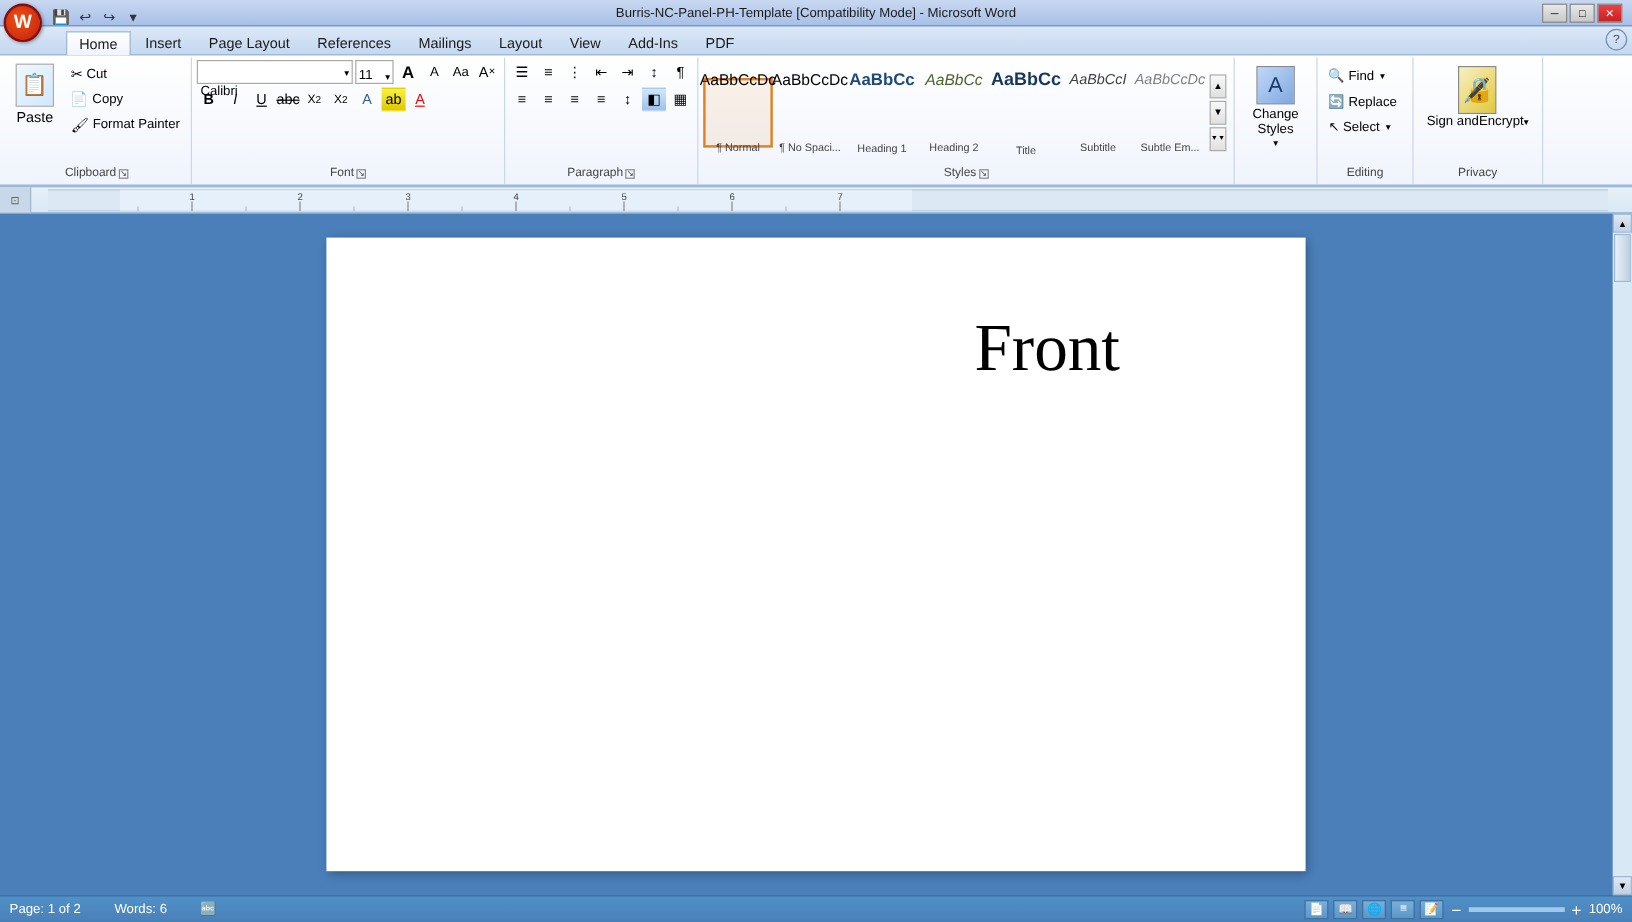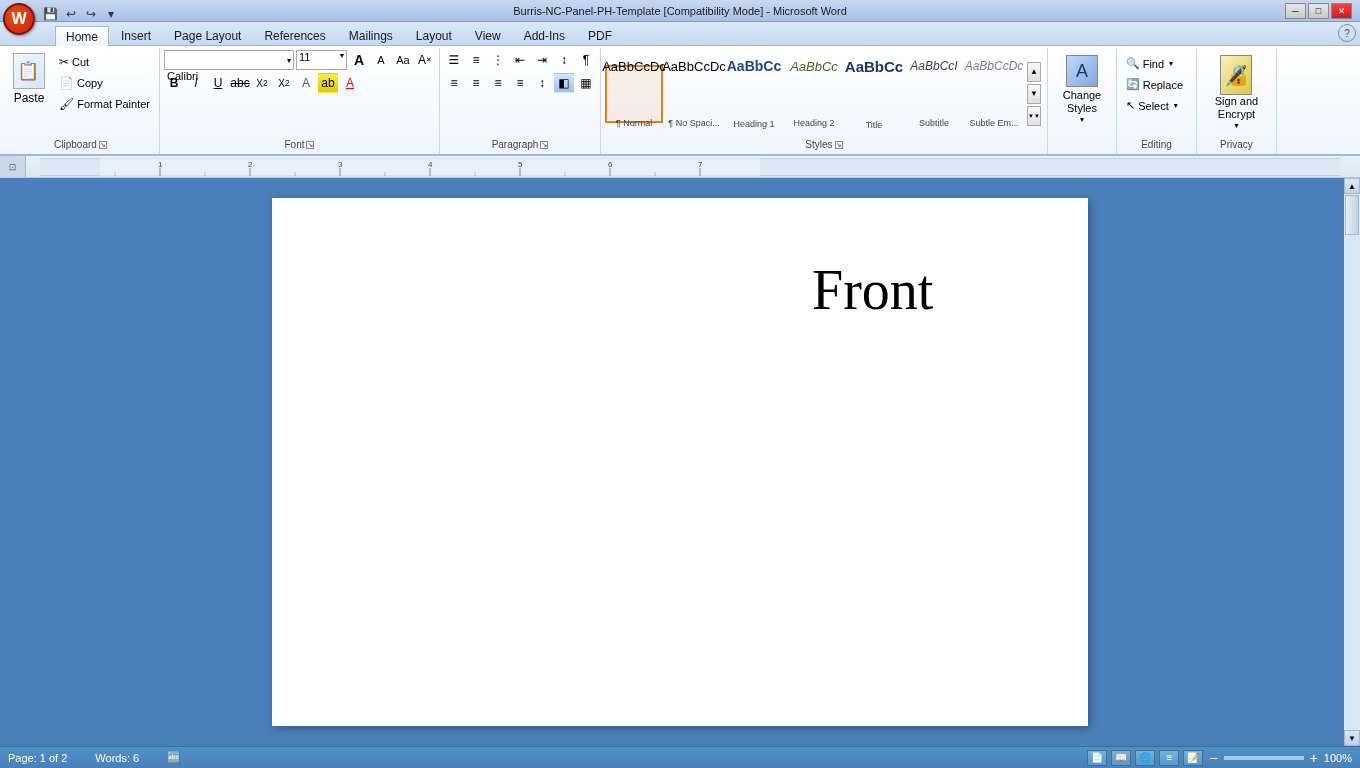--- a/index.html
+++ b/index.html
@@ -163,27 +163,27 @@
       border: 1px solid #aaa;
       background: white;
       height: 20px;
       padding: 0 2px;
       font-size: 11px;
       width: 130px;
       cursor: pointer;
     }
     .size-selector {
       display: flex;
-      align-items: flex-start;
+      align-items: flex-end;
       border: 1px solid #aaa;
       background: white;
       height: 20px;
       padding: 0 2px;
       font-size: 11px;
-      width: 51px;
+      width: 32px;
     }
     .font-row1, .font-row2, .font-row3 {
       display: flex;
       align-items: center;
       gap: 2px;
       margin-bottom: 2px;
     }
     .icon-btn {
       width: 20px;
       height: 20px;
@@ -709,21 +709,21 @@
       </div>
       <div class="ribbon-group-label">
         <span>Editing</span>
       </div>
     </div>
 
     <div class="ribbon-group privacy-group">
       <div class="ribbon-group-content" style="justify-content:center;">
         <div class="sign-btn">
           <div class="sign-icon">🔏</div>
-          <div style="display:flex; flex-direction:column; align-items:center;">
+          <div style="display:flex; flex-direction:row; align-items:center;">
             <span style="font-size:11px; text-align:center; line-height:1.2;">Sign and</span>
             <span style="font-size:11px; text-align:left; line-height:1.2;">Encrypt</span>
             <span style="font-size:8px;">▾</span>
           </div>
         </div>
       </div>
       <div class="ribbon-group-label">
         <span>Privacy</span>
       </div>
     </div>

